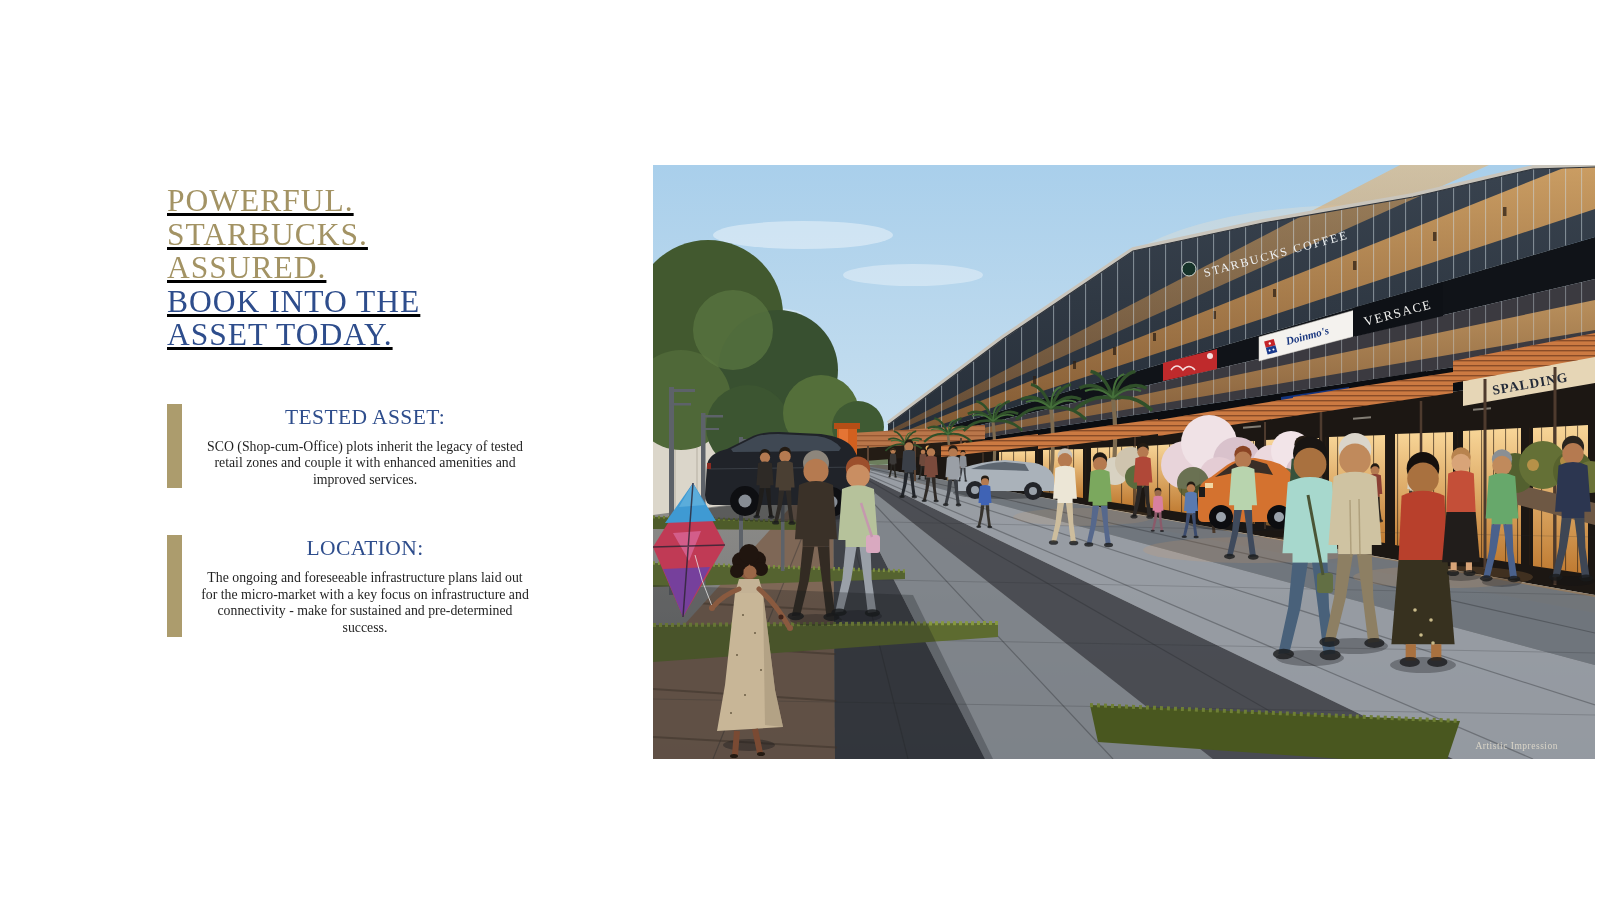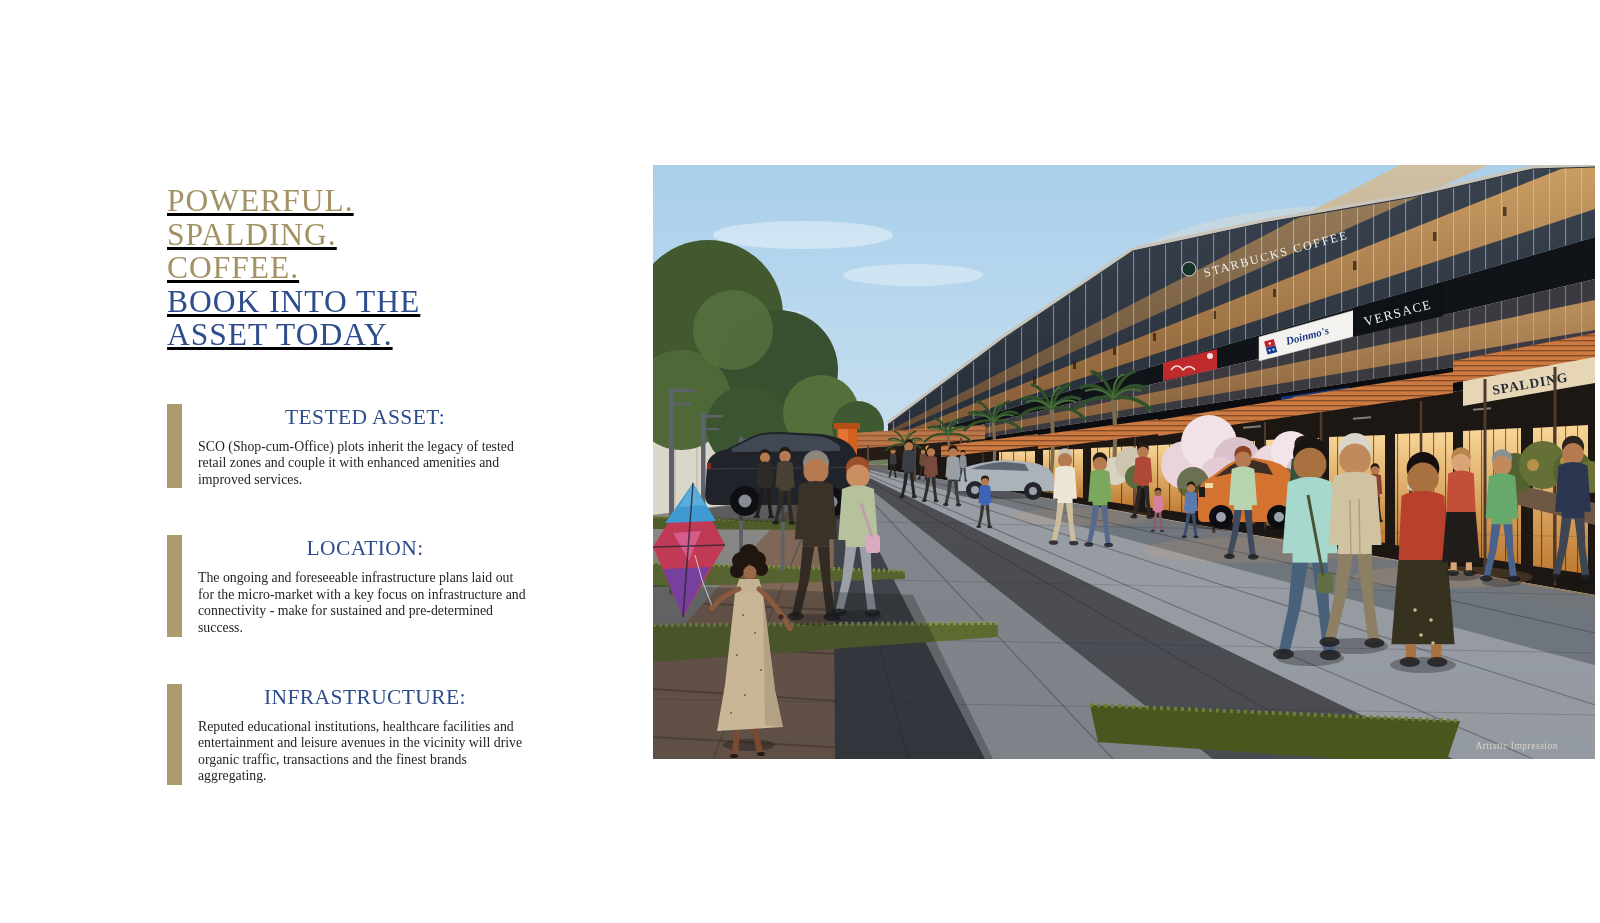--- a/index.html
+++ b/index.html
@@ -6,33 +6,33 @@
   body{width:1600px;height:923px;position:relative;overflow:hidden;
        font-family:"Liberation Serif","DejaVu Serif",serif;}
   .left-panel{position:absolute;left:167px;top:184px;width:450px;}
   .headline{margin:0 0 52px 0;font-weight:400;font-size:31.5px;line-height:33.5px;letter-spacing:1px;text-decoration:underline;}
   .headline span{display:block;}
   .headline .gold{color:#a39364;}
   .headline .blue{color:#2e4d8c;}
   .section{display:flex;gap:16px;margin-bottom:47px;}
   .bar{flex:0 0 15px;width:15px;background:#ac9c6d;}
   .section-content h2{margin:1px 0 9px 0;font-size:21.5px;font-weight:400;color:#2e4d8c;letter-spacing:.4px;text-align:center;}
-  .section-content p{margin:0;width:334px;font-size:13.8px;line-height:16.6px;color:#1f1f1f;}
+  .section-content p{margin:0;width:334px;font-size:13.8px;line-height:16.6px;color:#1f1f1f;text-align:center;}
   .photo{position:absolute;left:653px;top:165px;width:942px;height:594px;overflow:hidden;}
   .photo svg{display:block;}
   text{font-family:"Liberation Serif","DejaVu Serif",serif;}
 </style>
 </head>
 <body>
 
 <div class="left-panel">
   <h1 class="headline">
     <span class="gold">POWERFUL.</span>
-    <span class="gold">SPALDING.</span>
-    <span class="gold">COFFEE.</span>
+    <span class="gold">STARBUCKS.</span>
+    <span class="gold">ASSURED.</span>
     <span class="blue">BOOK INTO THE</span>
     <span class="blue">ASSET TODAY.</span>
   </h1>
 
   <div class="section">
     <div class="bar"></div>
     <div class="section-content">
       <h2>TESTED ASSET:</h2>
       <p>SCO (Shop-cum-Office) plots inherit the legacy of tested retail zones and couple it with enhanced amenities and improved services.</p>
     </div>
@@ -41,24 +41,20 @@
   <div class="section">
     <div class="bar"></div>
     <div class="section-content">
       <h2>LOCATION:</h2>
       <p>The ongoing and foreseeable infrastructure plans laid out for the micro-market with a key focus on infrastructure and connectivity - make for sustained and pre-determined success.</p>
     </div>
   </div>
 
   <div class="section">
     <div class="bar"></div>
-    <div class="section-content">
-      <h2>INFRASTRUCTURE:</h2>
-      <p>Reputed educational institutions, healthcare facilities and entertainment and leisure avenues in the vicinity will drive organic traffic, transactions and the finest brands aggregating.</p>
-    </div>
   </div>
 </div>
 
 <div class="photo">
 <svg viewBox="0 0 942 594" width="942" height="594" xmlns="http://www.w3.org/2000/svg">
   <defs>
     <linearGradient id="sky" x1="0" y1="0" x2="0" y2="1">
       <stop offset="0" stop-color="#a9cfeb"></stop>
           <stop offset="0.55" stop-color="#cde2f0"></stop>
           <stop offset="1" stop-color="#ece6d6"></stop>

